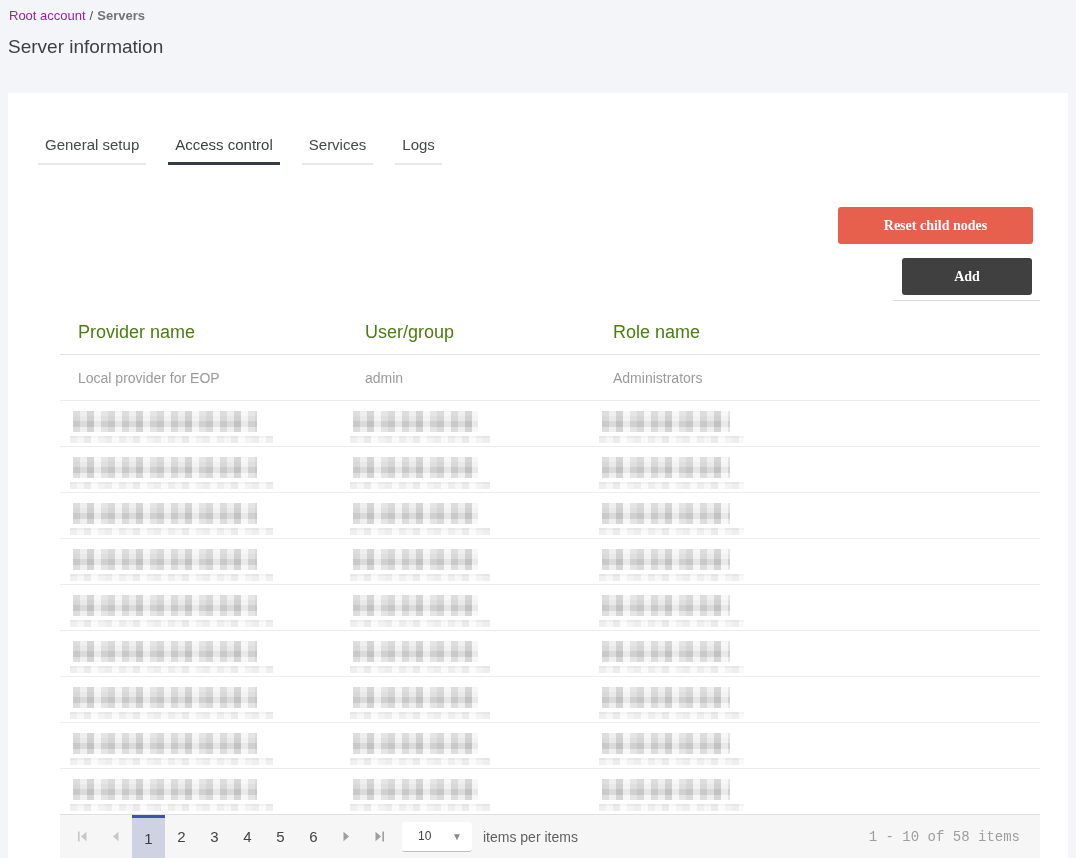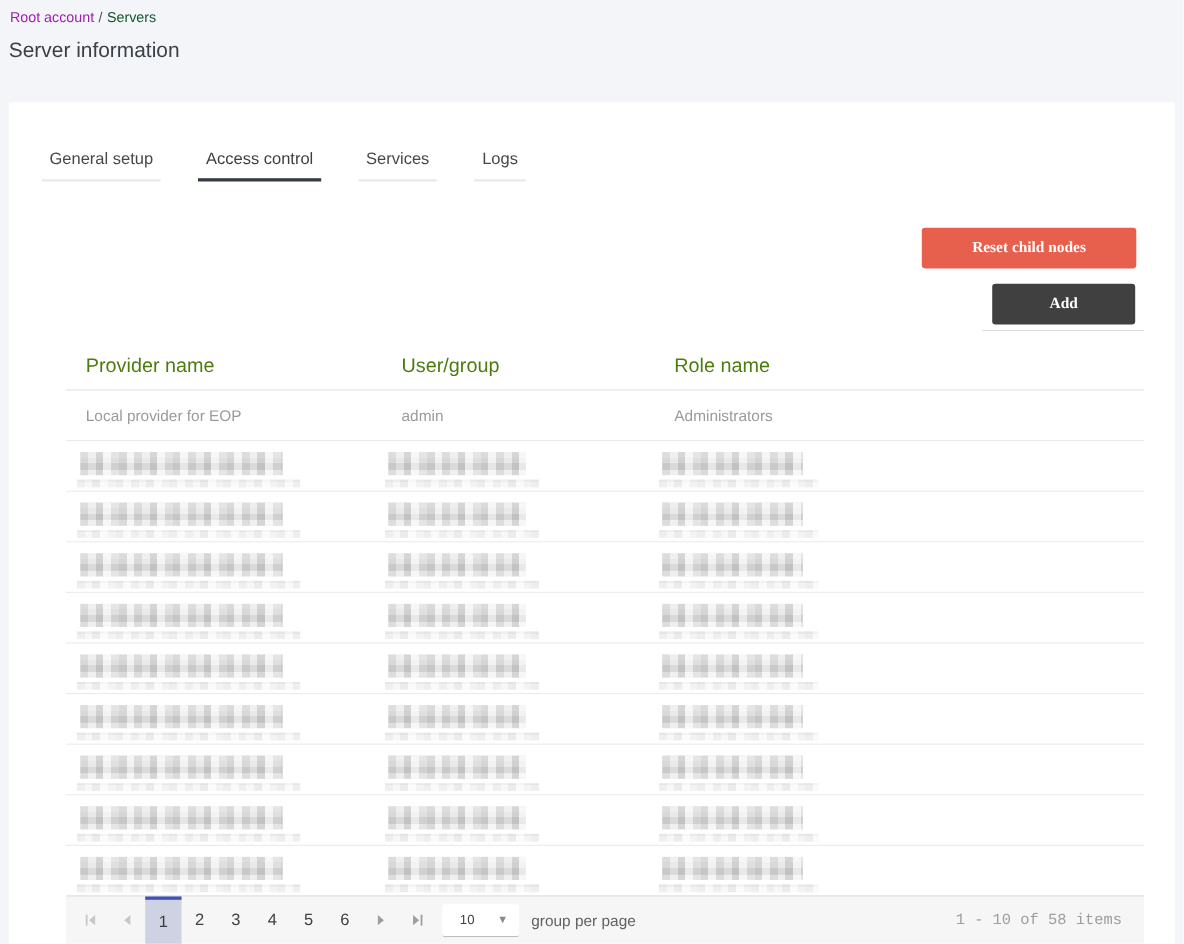--- a/index.html
+++ b/index.html
@@ -4,28 +4,28 @@
 <style>
   * { margin:0; padding:0; box-sizing:border-box; }
   html,body { width:1076px; height:858px; }
   body { font-family:"Liberation Sans", sans-serif; background:#f4f5f8; overflow:hidden; }
   .page { position:relative; width:1076px; height:858px; }
 
   
   .breadcrumb { position:absolute; left:9px; top:8px; font-size:13px; color:#4f5257; }
   .breadcrumb .bc-root { color:#a21caf; cursor:pointer; }
   .breadcrumb .bc-sep { margin:0 4px; color:#4f5257; }
-  .breadcrumb .bc-current { font-weight:normal; color:#14532d; }
+  .breadcrumb .bc-current { font-weight:bold; color:#737373; }
   .title { position:absolute; left:8px; top:36px; font-size:19px; font-weight:400; color:#3b4147; }
 
   
   .card { position:absolute; left:8px; top:93px; width:1060px; height:765px; background:#ffffff; overflow:hidden; }
 
   
-  .tabs { position:absolute; left:30px; top:43px; display:flex;gap:12px; }
+  .tabs { position:absolute; left:30px; top:43px; display:flex; }
   .tab { font-size:15px; color:#45484d; padding:0 7px 10px 7px; margin-right:22px; border-bottom:2px solid #e9e9e9; cursor:pointer; }
   .tab.active { border-bottom:3px solid #343a46; padding-bottom:9px; color:#3c3f44; }
 
   
   .btn { position:absolute; border:none; border-radius:3px; color:#ffffff; font-size:14px; font-weight:bold; font-family:Liberation Serif, serif; cursor:pointer; }
   .btn-danger { right:35px; top:114px; width:195px; height:37px; background:#e7604e; }
   .btn-success { right:36px; top:165px; width:130px; height:37px; background:#404040; }
   .toolbar-rule { position:absolute; right:28px; top:207px; width:147px; height:0; border-top:1px solid #dcdcdc; }
 
   
@@ -266,19 +266,19 @@
             <svg width="11" height="11" viewBox="0 0 11 11" fill="currentColor">
               <path d="M1.5 0.8 L7 5.5 L1.5 10.2 Z"></path>
               <rect x="8.4" y="0.5" width="1.6" height="10"></rect>
             </svg>
           </span>
       </button>
       <div class="pagesize">
         <span class="val">10</span>
         <span class="caret">▼</span>
       </div>
-      <span class="pg-label">group per page</span>
+      <span class="pg-label">items per items</span>
       <span class="pg-spacer"></span>
       <span class="pg-summary">1 - 10 of 58 items</span>
     </div>
 
   </div>
 </div>
 
 </body></html>

